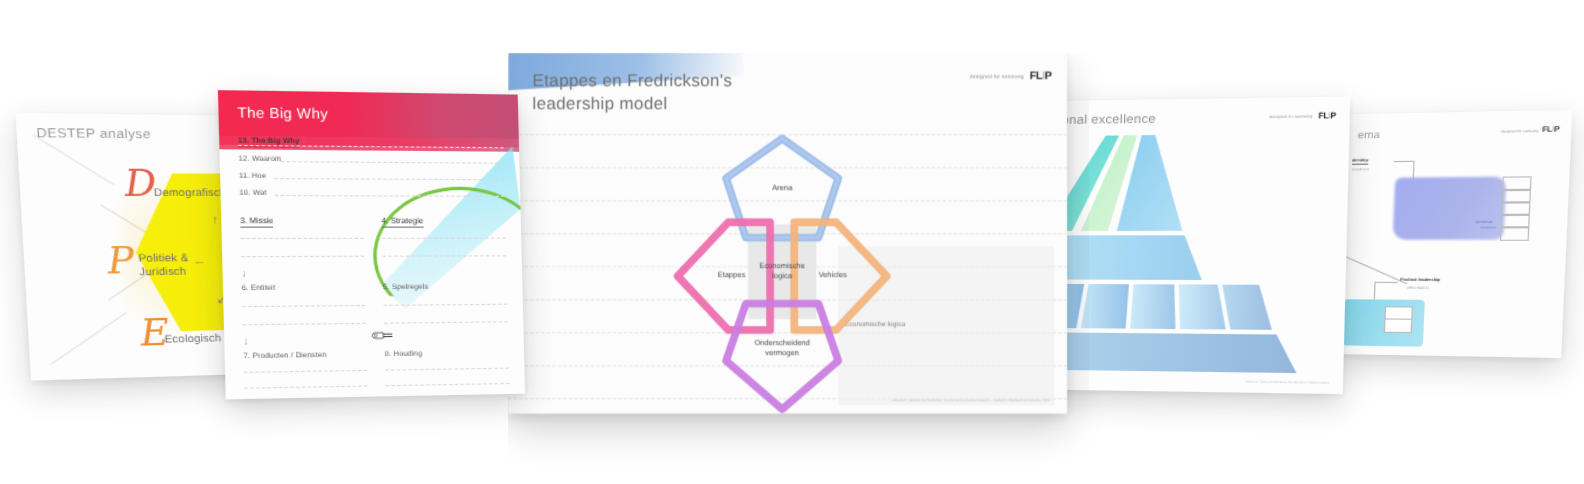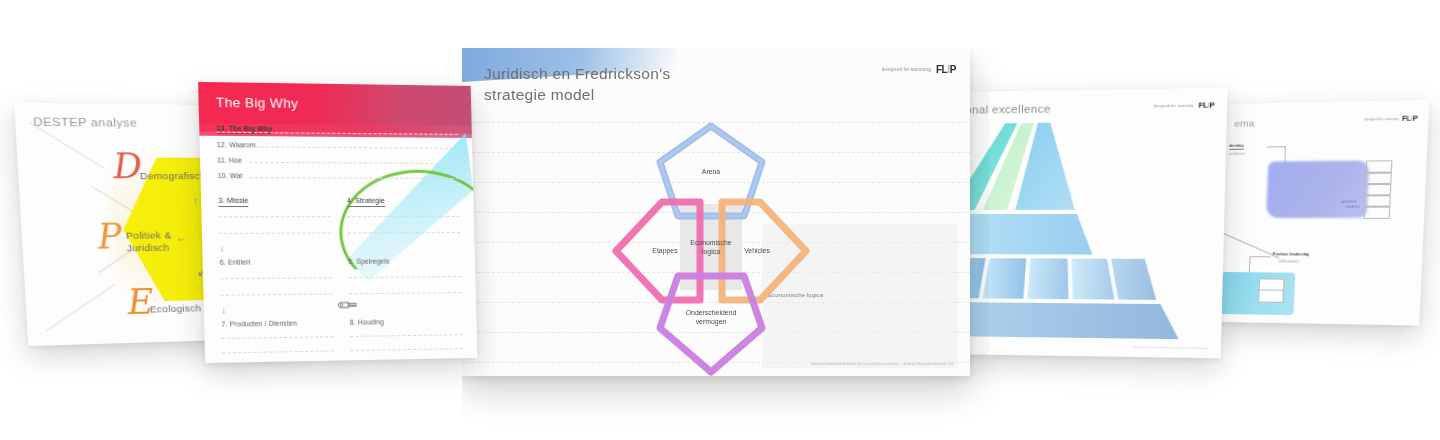--- a/index.html
+++ b/index.html
@@ -290,22 +290,22 @@
     <div class="sch-lbl b" style="left:56px;top:148px;">Product leadership</div>
     <div class="sch-sub" style="left:62px;top:155px;">(differentiation)</div>
     <div class="sch-line" style="left:34px;top:152px;width:20px;height:.6px;"></div>
     <div class="sch-line" style="left:34px;top:152px;width:.6px;height:16px;"></div>
   </div>
 
   <div class="card" id="card-hero">
     <div class="hero-brush"></div>
 
     <div class="ttl">
-      <span>Juridisch en Fredrickson's</span><br>
-      <span>strategie model</span>
+      <span>Etappes en Fredrickson's</span><br>
+      <span>leadership model</span>
     </div>
 
     <div class="hero-logo">
       <span class="dfs">designed for samsung</span>
       <span class="flip"><span>FL</span><i>I</i><span>P</span></span>
     </div>
 
     <div class="hero-dash" style="top:74px;"></div>
     <div class="hero-dash" style="top:104px;"></div>
     <div class="hero-dash" style="top:134px;"></div>

